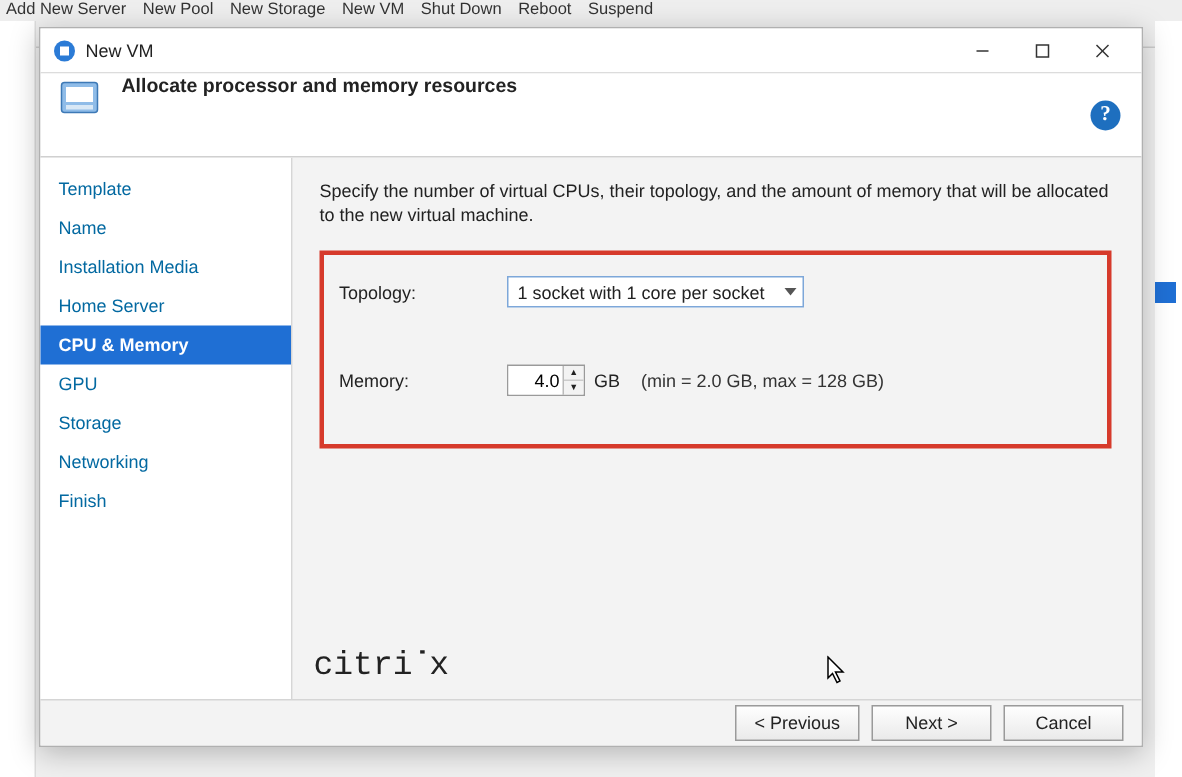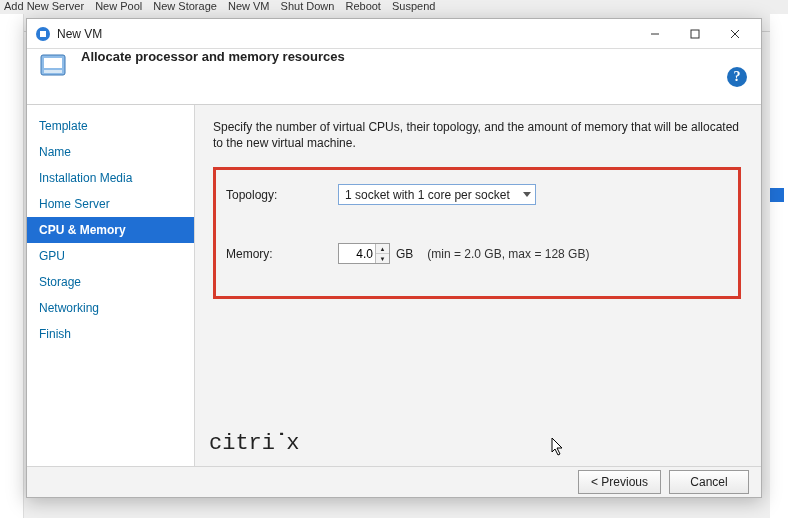--- a/index.html
+++ b/index.html
@@ -319,20 +319,23 @@
 
       <div class="brand">citri<span class="dot">˙</span>x</div>
     </div>
   </div>
 
   <div class="footer">
     <div class="btn">
         <span>&lt; Previous</span>
       </div>
     <div class="btn">
+        <span>Next &gt;</span>
+      </div>
+    <div class="btn">
         <span>Cancel</span>
       </div>
   </div>
 
   <svg class="cursor-img" viewBox="0 0 14 20">
     <polygon points="1,1 1,15 4,12 7,18 9,17 6,11 11,11" fill="#fff" stroke="#000" stroke-width="1"></polygon>
   </svg>
 </div>
 
 </body></html>

